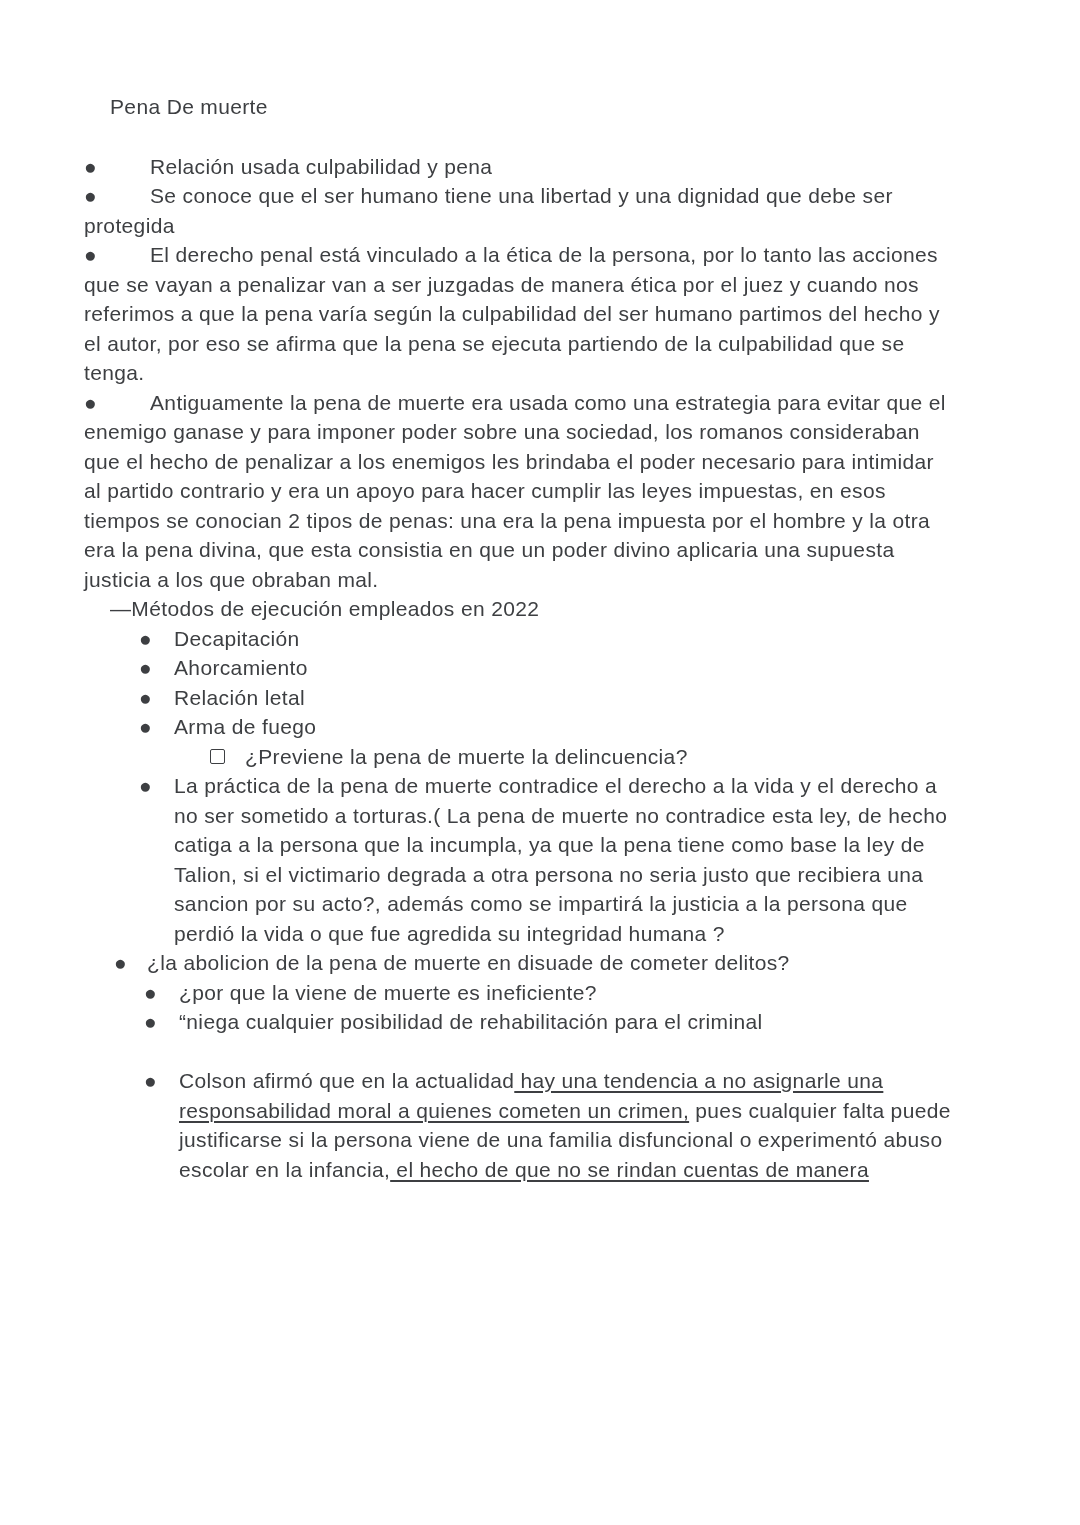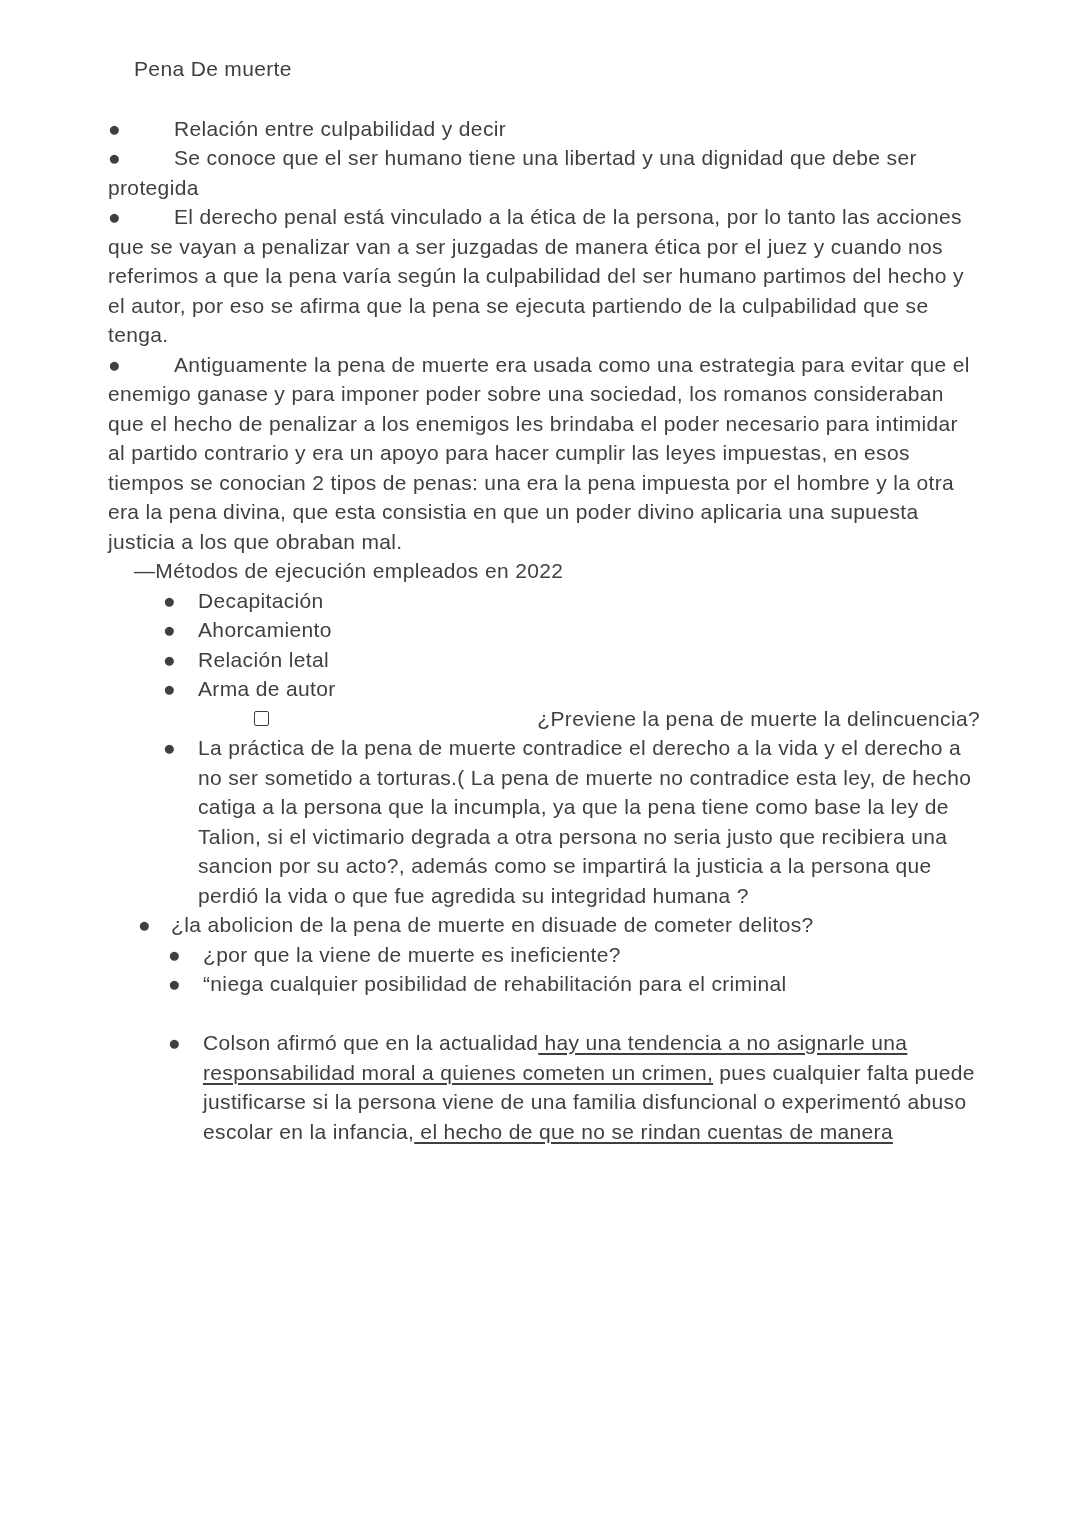--- a/index.html
+++ b/index.html
@@ -7,37 +7,37 @@
   body {
     width: 1080px;
     height: 1525px;
     overflow: hidden;
     font-family: "Liberation Sans", "DejaVu Sans", sans-serif;
     font-size: 21px;
     line-height: 29.5px;
     letter-spacing: 0.35px;
     color: #3d3f42;
   }
-  .doc { width: 872px; margin-left: 108px; padding-top: 54px; }
+  .doc { width: 872px; margin-left: 84px; padding-top: 92px; }
 
   .title { margin-left: 26px; margin-bottom: 30px; }
 
   
   .flat .marker-inline { display: inline-block; width: 66px; }
 
   
   .hang { display: flex; }
   .hang .marker { flex: 0 0 35px; }
   .hang .marker-abol { flex: 0 0 33px; }
   .hang .txt { flex: 1; min-width: 0; }
 
   .methods-heading { margin-left: 26px; }
 
   .ind-l2    { margin-left: 55px; }
-  .ind-check { margin-left: 126px; text-align: right; }
+  .ind-check { margin-left: 126px; }
   .ind-abol  { margin-left: 30px; }
   .ind-sub   { margin-left: 60px; }
 
   .colson { margin-top: 29.5px; }
 
   .u { text-decoration: underline; text-underline-offset: 3px; text-decoration-thickness: 1.5px; }
 
   .checkbox {
     display: inline-block;
     width: 15px; height: 15px;
@@ -47,21 +47,21 @@
   }
 </style>
 </head>
 <body>
 
 <div class="doc">
 
   <div class="title">Pena De muerte</div>
 
   <div class="flat">
-    <span class="marker-inline">●</span><span>Relación entre culpabilidad y decir</span>
+    <span class="marker-inline">●</span><span>Relación usada culpabilidad y pena</span>
   </div>
 
   <div class="flat">
     <span class="marker-inline">●</span><span>Se conoce que el ser humano tiene una libertad y una dignidad que debe ser protegida</span>
   </div>
 
   <div class="flat">
     <span class="marker-inline">●</span><span>El derecho penal está vinculado a la ética de la persona, por lo tanto las acciones que se vayan a penalizar van a ser juzgadas de manera ética por el juez y cuando nos referimos a que la pena varía según la culpabilidad del ser humano partimos del hecho y el autor, por eso se afirma que la pena se ejecuta partiendo de la culpabilidad que se tenga.</span>
   </div>
 
@@ -78,21 +78,21 @@
   <div class="hang ind-l2">
     <span class="marker">●</span>
     <span class="txt">Ahorcamiento</span>
   </div>
   <div class="hang ind-l2">
     <span class="marker">●</span>
     <span class="txt">Relación letal</span>
   </div>
   <div class="hang ind-l2">
     <span class="marker">●</span>
-    <span class="txt">Arma de autor</span>
+    <span class="txt">Arma de fuego</span>
   </div>
 
   <div class="hang ind-check">
     <span class="marker"><span class="checkbox"></span></span>
     <span class="txt">¿Previene la pena de muerte la delincuencia?</span>
   </div>
 
   <div class="hang ind-l2">
     <span class="marker">●</span>
     <span class="txt">La práctica de la pena de muerte contradice el derecho a la vida y el derecho a no ser sometido a torturas.( La pena de muerte no contradice esta ley, de hecho catiga a la persona que la incumpla, ya que la pena tiene como base la ley de Talion, si el victimario degrada a otra persona no seria justo que recibiera una sancion por su acto?, además como se impartirá la justicia a la persona que perdió la vida o que fue agredida su integridad humana ?</span>

